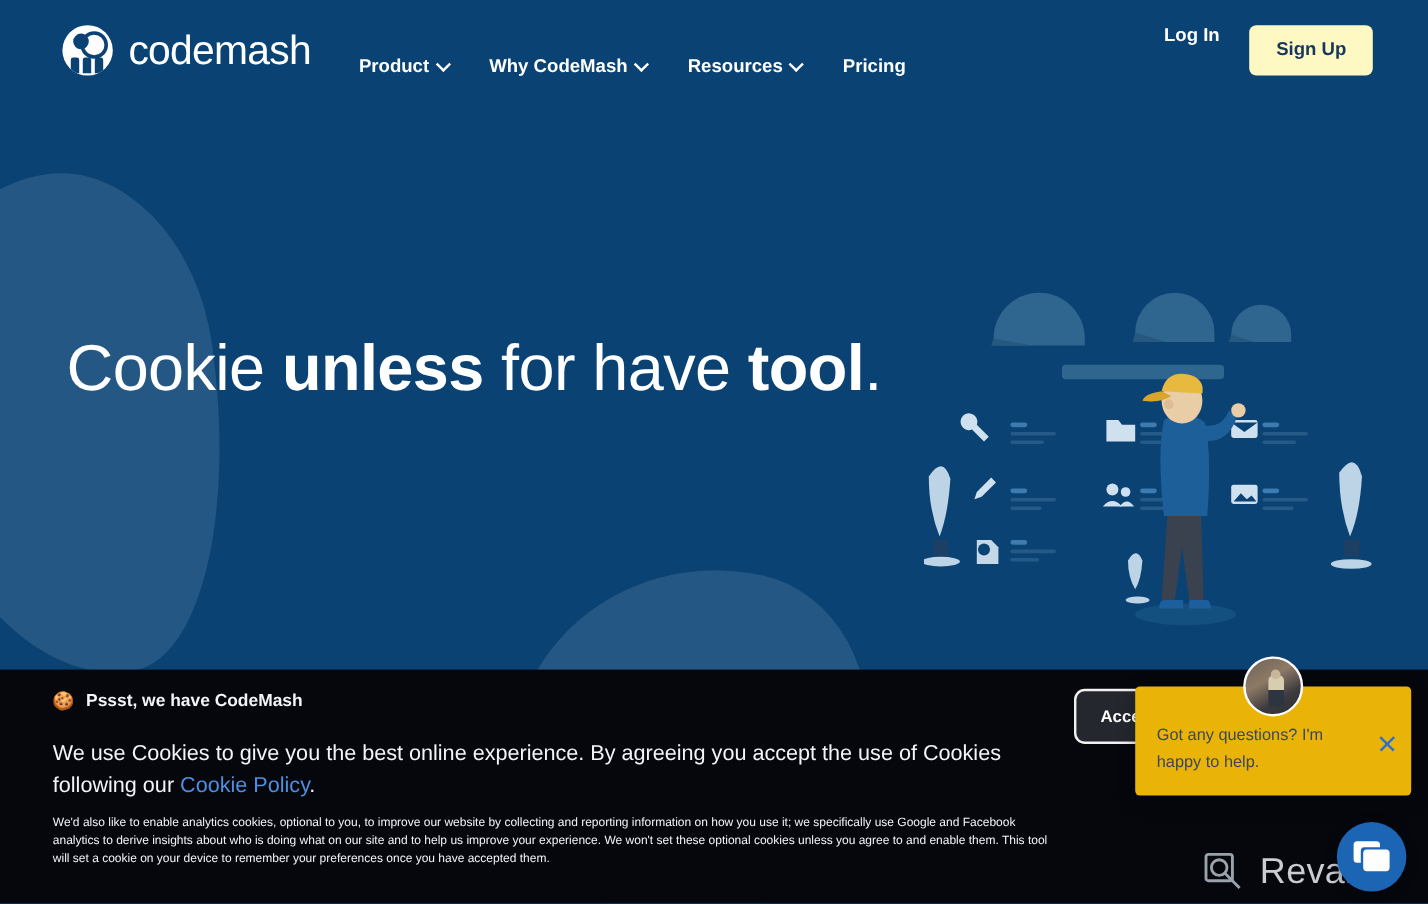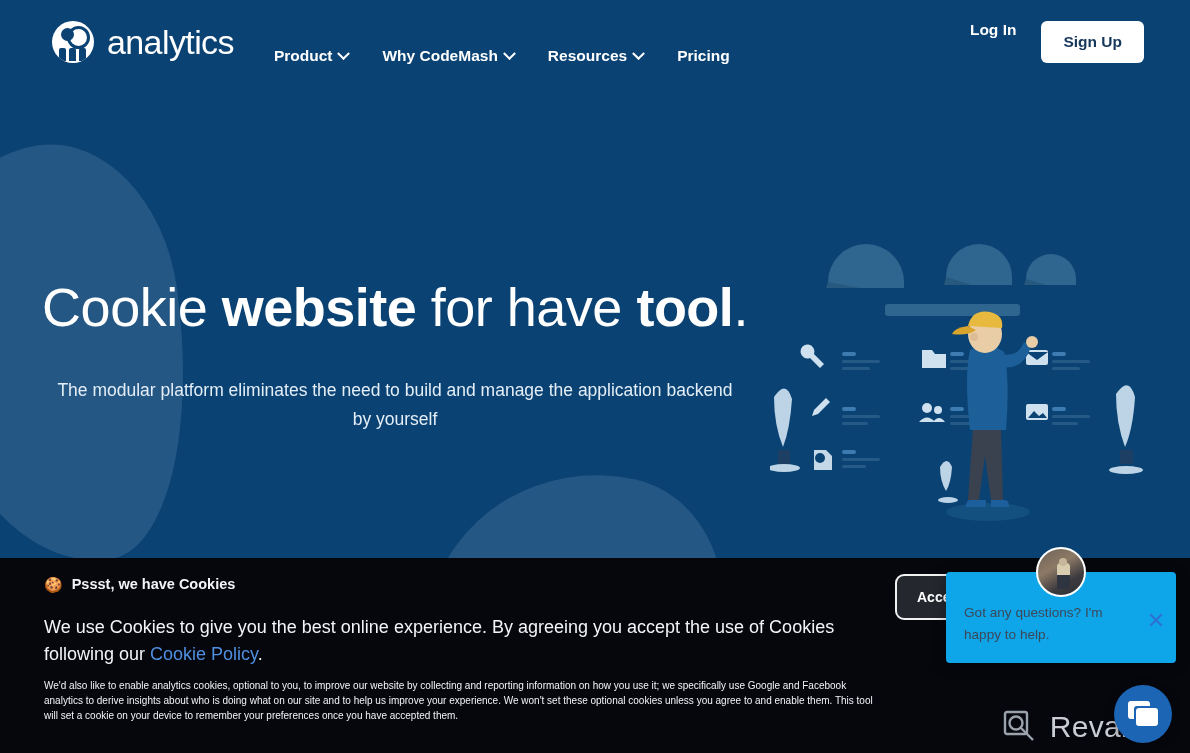--- a/index.html
+++ b/index.html
@@ -99,21 +99,21 @@
   }
 
   .header-right {
     margin-left: auto;
     display: flex; align-items: flex-start; gap: 25px;
   }
   .login-link {
     color: #fff; font-size: 15.5px; font-weight: 700; cursor: pointer;
   }
   .signup-btn {
-    background: #ffffff;
+    background: #fef9c3;
     color: #16365a;
     font-size: 15.5px; font-weight: 700;
     border: none; border-radius: 6px;
     padding: 12px 22px;
     cursor: pointer;
     font-family: inherit;
   }
 
   
   .hero-copy {
@@ -190,21 +190,21 @@
     overflow: hidden;
     max-width: 100px;
     text-align: left;
   }
 
   
   .chat-popup {
     position: absolute;
     right: 14px; top: 572px;
     width: 230px;
-    background: #0ea5e9;
+    background: #eab308;
     border-radius: 4px;
     box-shadow: 0 3px 14px rgba(0,0,0,.3);
     padding: 30px 18px 16px 18px;
     z-index: 70;
   }
   .chat-avatar {
     position: absolute;
     left: 50%; top: -25px;
     transform: translateX(-50%);
     width: 50px; height: 50px;
@@ -288,21 +288,21 @@
 <header class="header">
 
   <div class="brand">
     <div class="brand-mark">
       <div class="mark-legs">
         <i></i>
           <i></i>
           <i></i>
       </div>
     </div>
-    <span class="brand-name">analytics</span>
+    <span class="brand-name">codemash</span>
   </div>
 
   <nav class="nav">
     <div class="nav-item">
       <span>Product</span>
       <span class="chev"></span>
     </div>
     <div class="nav-item">
       <span>Why CodeMash</span>
       <span class="chev"></span>
@@ -317,23 +317,22 @@
   </nav>
 
   <div class="header-right">
     <span class="login-link">Log In</span>
     <button class="signup-btn">Sign Up</button>
   </div>
 </header>
 
 <div class="hero-copy">
   <h1 class="headline">
-    <span>Cookie </span><b>website</b><span> for have </span><b>tool</b><span>.</span><br>
+    <span>Cookie </span><b>unless</b><span> for have </span><b>tool</b><span>.</span><br>
   </h1>
-  <p class="subcopy">The modular platform eliminates the need to build and manage the application backend by yourself</p>
 </div>
 
 <div class="illo">
   <svg viewBox="0 0 420 322" width="420" height="322" xmlns="http://www.w3.org/2000/svg">
 
     <g fill="#2f6690">
       <path d="M58 60 a38 38 0 0 1 76 0 v6 h-76 z"></path>
       <path d="M58 60 l32 6 l-34 0 z" fill="#27587e"></path>
       <path d="M176 55 a33 33 0 0 1 66 0 v8 h-66 z"></path>
       <path d="M176 55 l26 8 l-28 0 z" fill="#27587e"></path>
@@ -439,21 +438,21 @@
 
       <path d="M198 104 q4 -17 22 -14 q14 3 12 16 z" fill="#e8b93f"></path>
       <path d="M198 104 q-14 2 -16 8 q16 2 24 -4z" fill="#d9a52c"></path>
     </g>
   </svg>
 </div>
 
 <section class="cookie-banner">
   <div class="cookie-head">
     <span class="cookie-emoji">🍪</span>
-    <span>Pssst, we have Cookies</span>
+    <span>Pssst, we have CodeMash</span>
   </div>
 
   <div class="cookie-line">
     <span>We use Cookies to give you the best online experience. By agreeing you accept the use of Cookies following our </span><a class="cookie-link" href="#">Cookie Policy</a><span>.</span>
   </div>
 
   <p class="cookie-para">We'd also like to enable analytics cookies, optional to you, to improve our website by collecting and reporting information on how you use it; we specifically use Google and Facebook analytics to derive insights about who is doing what on our site and to help us improve your experience. We won't set these optional cookies unless you agree to and enable them. This tool will set a cookie on your device to remember your preferences once you have accepted them.</p>
 
   <button class="accept-btn">Accept only necessary</button>
 </section>

